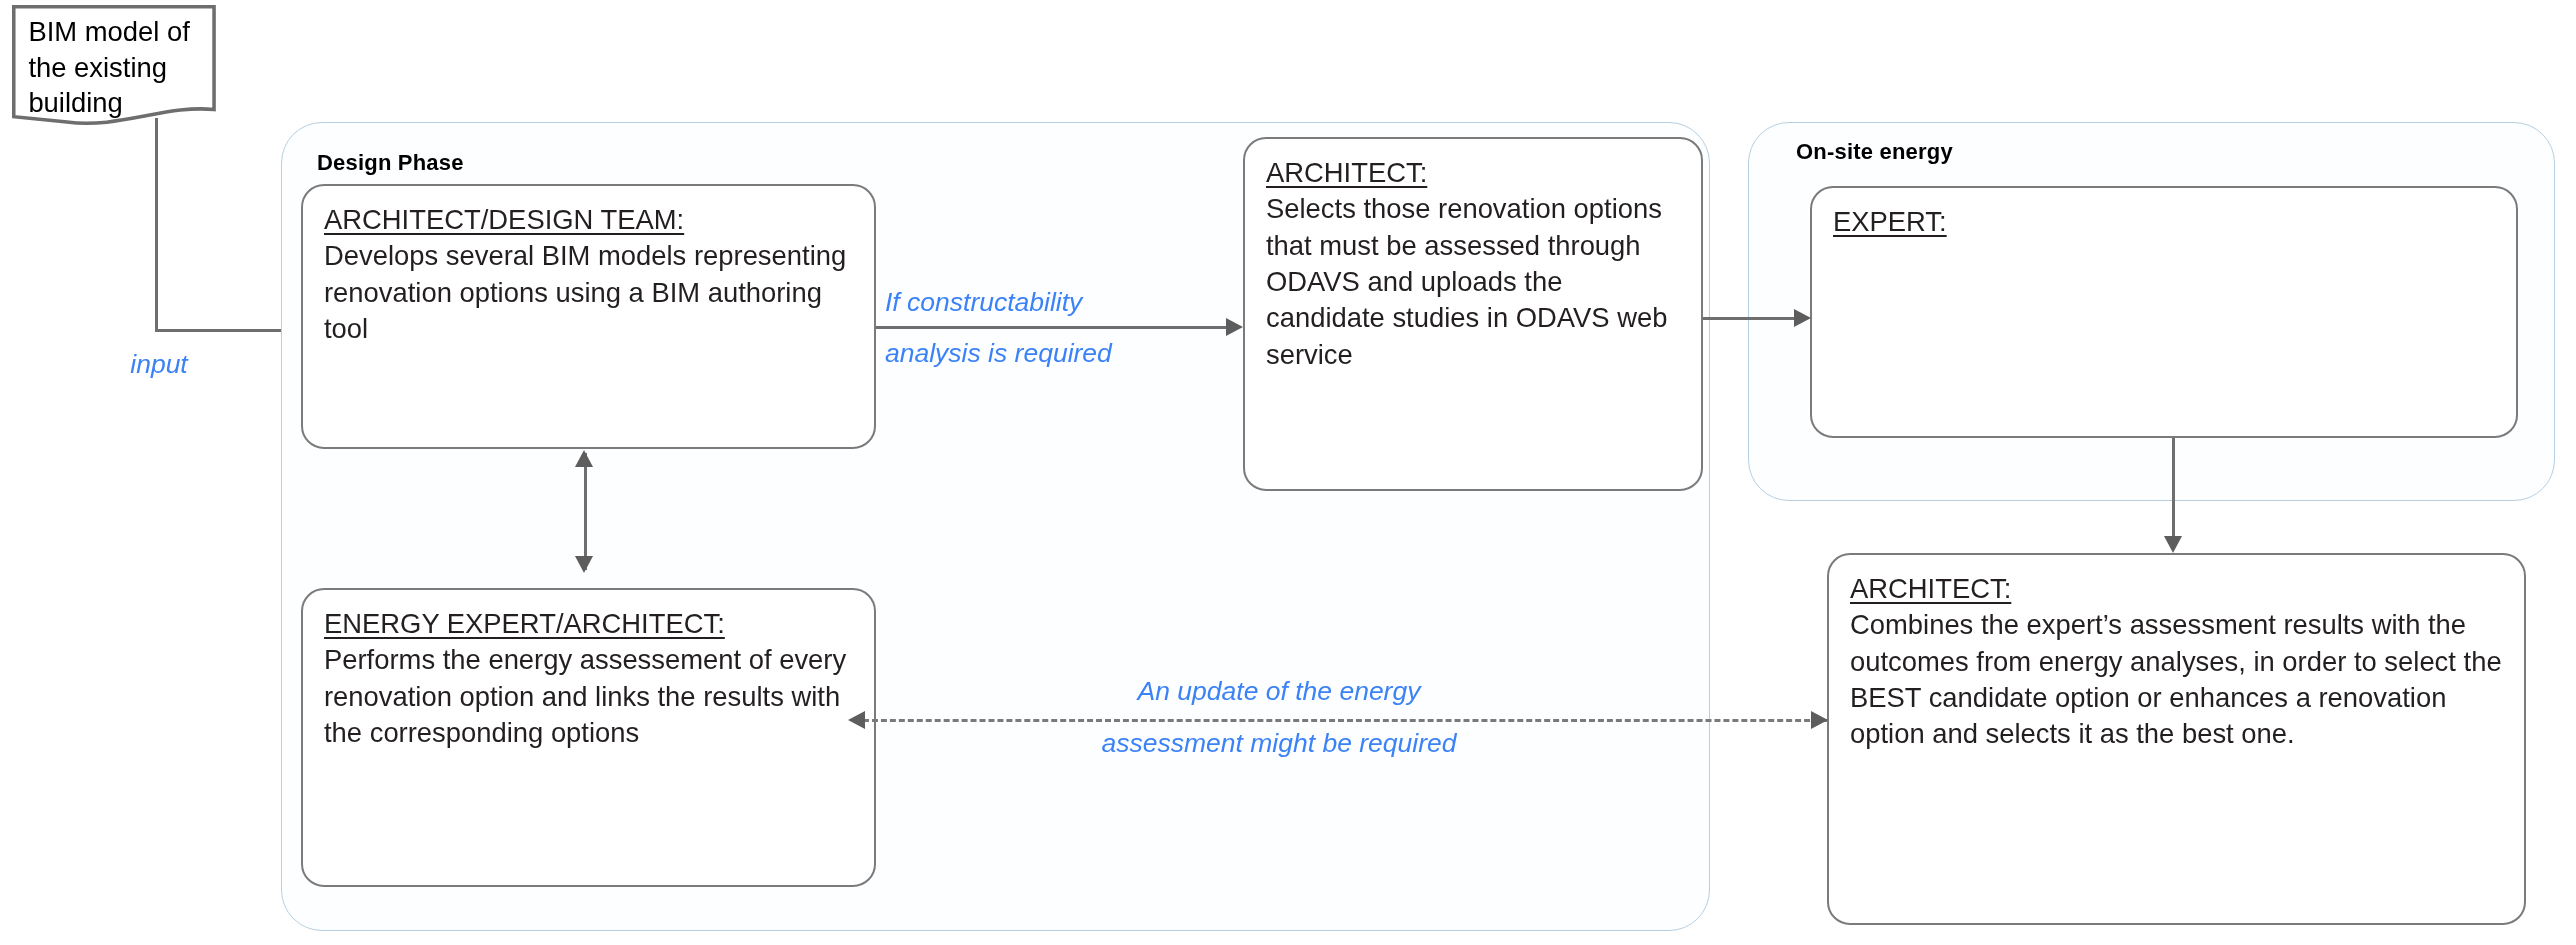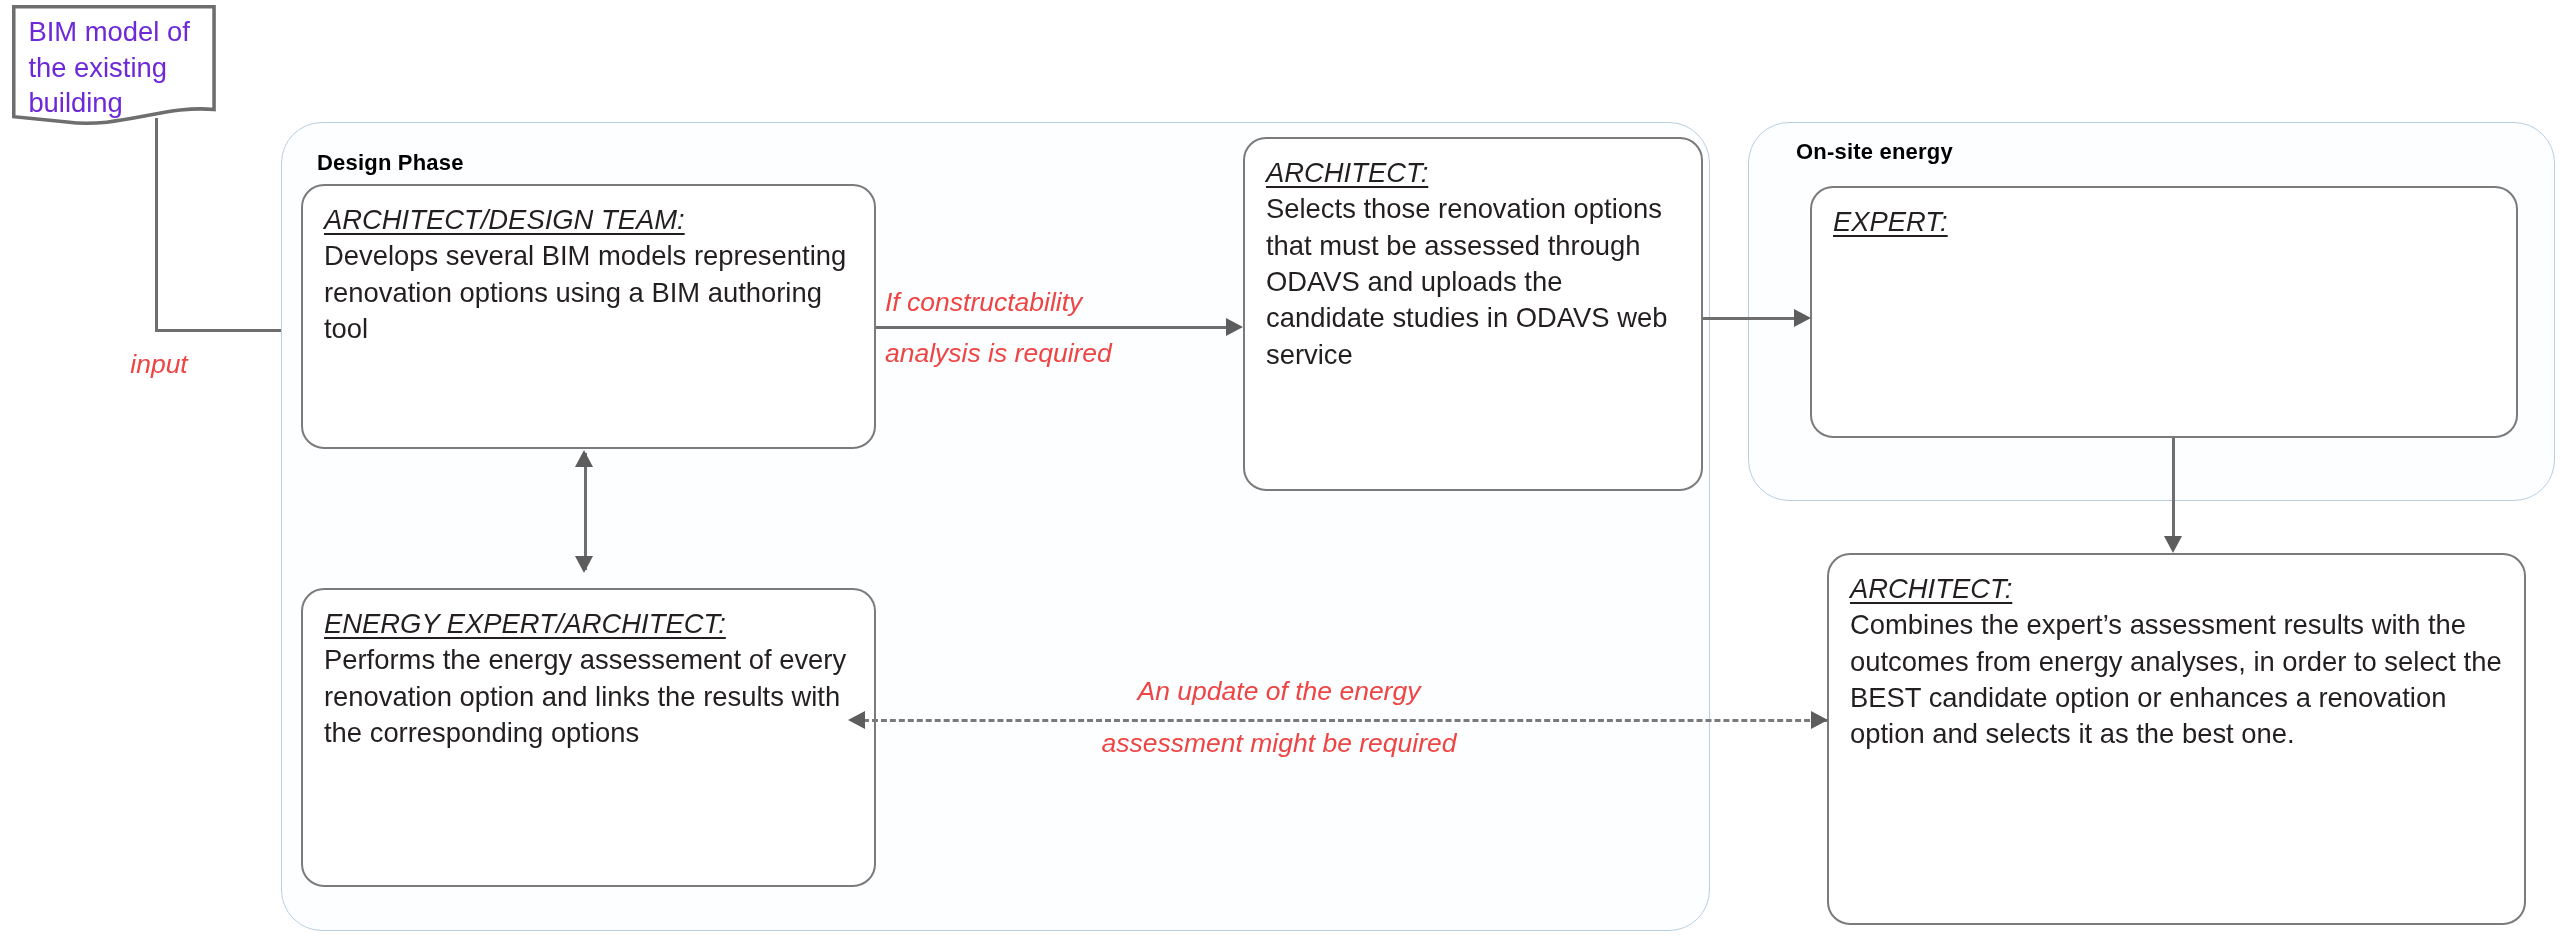--- a/index.html
+++ b/index.html
@@ -9,47 +9,47 @@
 
   
   .phase{position:absolute;border:1.8px solid #b7cfe0;border-radius:41px;
          background:#fdfeff;box-sizing:border-box;}
   .phase-label{position:absolute;font-weight:bold;color:#000000;
                font-size:22px;letter-spacing:0.2px;white-space:nowrap;}
 
   
   .pbox{position:absolute;border:2.7px solid #7b7b7b;border-radius:23px;
         background:#ffffff;box-sizing:border-box;padding:16px 19.5px 8.8px 21px;}
-  .pbox .role{font-style:italic;text-decoration:underline;
+  .pbox .role{text-decoration:underline;
               text-underline-offset:4.4px;font-size:27.4px;line-height:1.32;
               display:block;white-space:nowrap;}
   .pbox .body{font-size:27.4px;line-height:1.33;display:block;}
 
   
   .doc{position:absolute;}
   .doc .doctext{position:absolute;left:16px;top:8.8px;width:173px;
-                font-size:27.4px;line-height:1.30;color:#6d28d9;}
+                font-size:27.4px;line-height:1.30;color:#000000;}
 
   
   .ln{position:absolute;background:#6e6e6e;}
   .ln.h{height:2.7px;}
   .ln.v{width:2.7px;}
   .dash{position:absolute;height:0;border-top:3.5px dashed #7a7a7a;}
   .ah{position:absolute;width:0;height:0;}
   .ah.right{border-top:9.7px solid transparent;border-bottom:9.7px solid transparent;
             border-left:17px solid #5d5d5d;}
   .ah.left{border-top:9.7px solid transparent;border-bottom:9.7px solid transparent;
            border-right:17px solid #5d5d5d;}
   .ah.down{border-left:9.7px solid transparent;border-right:9.7px solid transparent;
            border-top:17px solid #5d5d5d;}
   .ah.up{border-left:9.7px solid transparent;border-right:9.7px solid transparent;
          border-bottom:17px solid #5d5d5d;}
 
   .elabel{position:absolute;font-style:italic;font-size:26.5px;line-height:1.30;
-          color:#ef4444;text-align:center;white-space:nowrap;}
+          color:#3b82f6;text-align:center;white-space:nowrap;}
 </style>
 </head>
 <body>
 
 <div id="stage">
 
   <div class="doc" style="left:12.4px;top:5.3px;width:218px;height:133px;">
     <svg width="218" height="133" viewBox="0 0 246 150">
       <path d="M2,2 L228,2 L228,118 C176,112 120,140 62,132 L2,126 Z" fill="#ffffff" stroke="#6e6e6e" stroke-width="4"></path>
     </svg>

